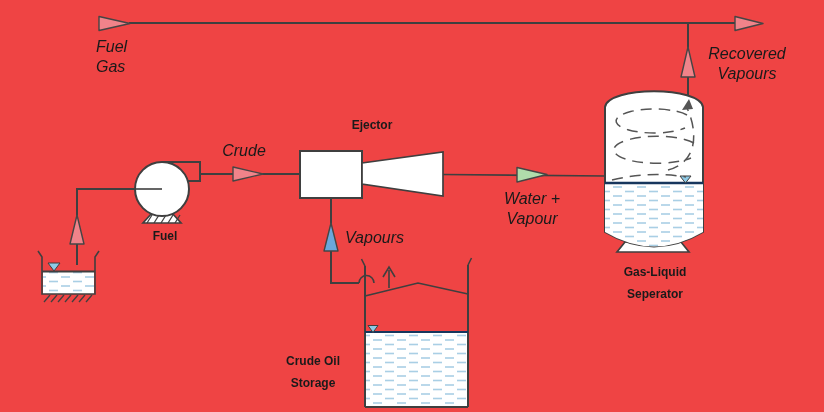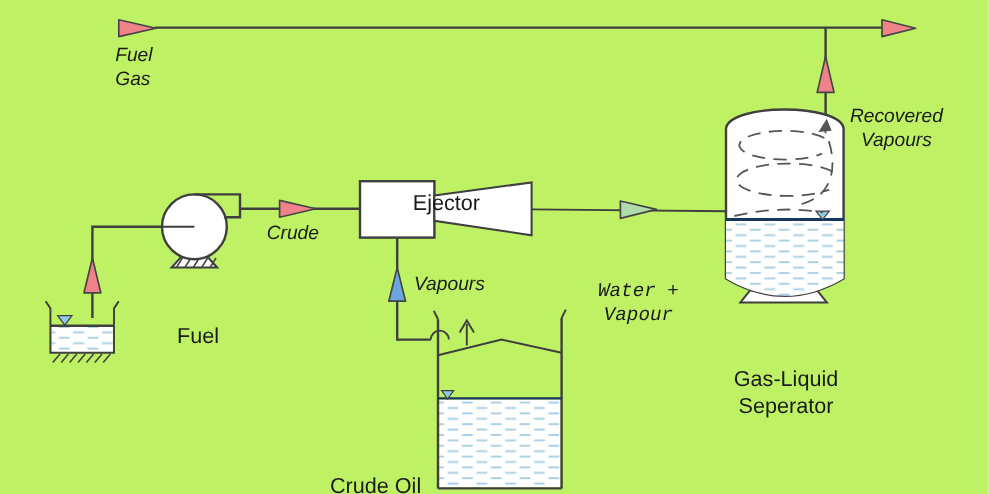--- a/index.html
+++ b/index.html
@@ -1,26 +1,26 @@
 <!DOCTYPE html>
 <html><head>
 <meta charset="utf-8">
 <style>
   html,body { margin:0; padding:0; background:#ffffff; }
   #stage {
-    position:relative; width:824px; height:412px; background:#bef264; overflow:hidden;
+    position:relative; width:824px; height:412px; background:#ef4444; overflow:hidden;
     font-family:"Liberation Sans", sans-serif;
   }
   #pfd-svg { position:absolute; left:0; top:0; }
   .lbl {
     position:absolute; color:#1a1a1a; white-space:pre-line;
   }
   .lbl.it { font-style:italic; font-size:16px; line-height:20px; }
-  .lbl.bd { font-weight:normal; font-size:18px; line-height:22px; }
-  .ctr { text-align:center;margin-top:44px; }
+  .lbl.bd { font-weight:bold; font-size:12px; line-height:22px; }
+  .ctr { text-align:center; }
   .ln   { stroke:#3f3f3f; stroke-width:2; fill:none; }
   .ln15 { stroke:#3f3f3f; stroke-width:1.6; fill:none; }
   .eq   { stroke:#3f3f3f; stroke-width:2; fill:#ffffff; }
   .eq15 { stroke:#3f3f3f; stroke-width:1.7; fill:#ffffff; }
   .hatch{ stroke:#3f3f3f; stroke-width:1.3; fill:none; }
   .arrow{ stroke:#454545; stroke-width:1.4; stroke-linejoin:round; }
   .swirl{ stroke:#555555; stroke-width:1.5; fill:none; stroke-dasharray:11 7; }
 </style>
 </head>
 <body>
@@ -117,21 +117,21 @@
     <polygon class="arrow" points="331,223 324,251 338,251" fill="#6aa7dc"></polygon>
   </svg>
 
   <div class="lbl it" style="left:96px; top:37px;">Fuel
 Gas</div>
 
   <div class="lbl it ctr" style="left:219px; top:141px; width:50px;">Crude</div>
 
   <div class="lbl it" style="left:345px; top:228px;">Vapours</div>
 
-  <div class="lbl it ctr" style="left:492px; top:189px; width:80px;font-family:Liberation Mono, monospace;">Water +
+  <div class="lbl it ctr" style="left:492px; top:189px; width:80px;">Water +
 Vapour</div>
 
   <div class="lbl it ctr" style="left:700px; top:44px; width:94px;">Recovered
 Vapours</div>
 
   <div class="lbl bd ctr" style="left:135px; top:225px; width:60px;">Fuel</div>
 
   <div class="lbl bd ctr" style="left:337px; top:114px; width:70px;">Ejector</div>
 
   <div class="lbl bd ctr" style="left:596px; top:261px; width:118px;">Gas-Liquid

